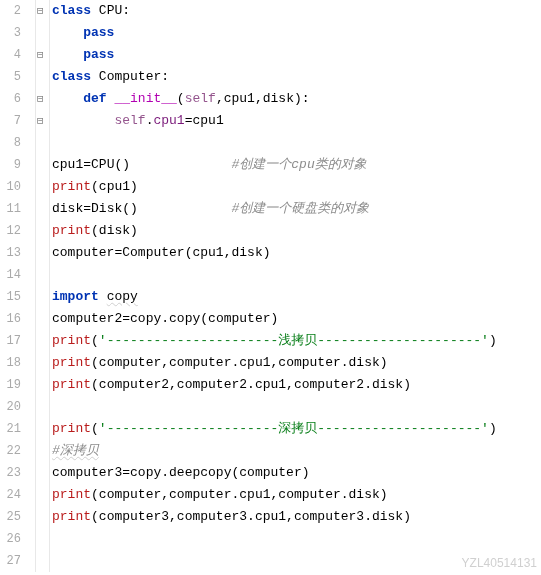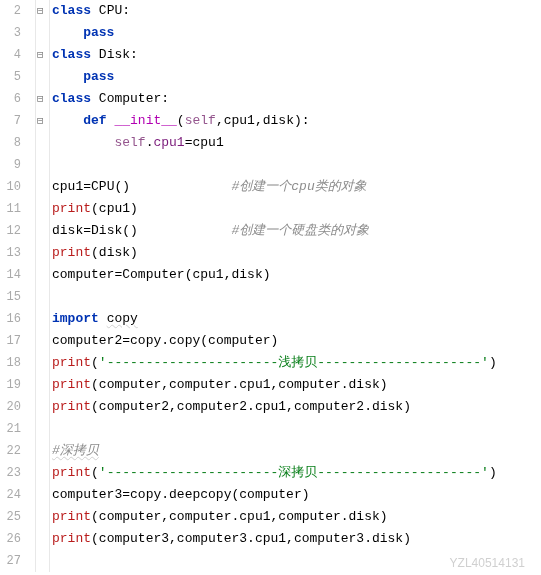--- a/index.html
+++ b/index.html
@@ -62,21 +62,21 @@
     .self { color: #94558d; }
     .param { color: #000000; }
     .attr { color: #7a1a7a; }
     .fn { color: #000000; }
     .builtin { color: #b91c1c; }
     .punct { color: #000000; }
     .str { color: #067d17; margin-top: 11px; }
     .comment { color: #8c8c8c; font-style: italic; }
     .watermark {
       position: absolute;
-      right: 16px;
+      right: 4px;
       bottom: 2px;
       color: #d0d0d0;
       font-size: 12px;
       font-family: sans-serif;
       pointer-events: none;
     }
     .wavy {
       text-decoration: underline wavy #d0d0d0 1px;
       text-underline-offset: 2px;
     }
@@ -140,21 +140,20 @@
       <div class="fold-cell"></div>
       <div class="fold-cell"></div>
       <div class="fold-cell"></div>
     </div>
   <div class="code-col">
 
     <div class="code-line"><span class="kw">class</span> <span class="cls">CPU</span><span class="punct">:</span></div>
 
     <div class="code-line">    <span class="kw">pass</span></div>
 
-    <div class="code-line"><span class="kw">class</span> <span class="cls">Disk</span><span class="punct">:</span></div>
 
     <div class="code-line">    <span class="kw">pass</span></div>
 
     <div class="code-line"><span class="kw">class</span> <span class="cls">Computer</span><span class="punct">:</span></div>
 
     <div class="code-line">    <span class="kw">def</span> <span class="def-name">__init__</span><span class="punct">(</span><span class="self">self</span><span class="punct">,</span><span class="param">cpu1</span><span class="punct">,</span><span class="param">disk</span><span class="punct">)</span><span class="punct">:</span></div>
 
     <div class="code-line">        <span class="self">self</span><span class="punct">.</span><span class="attr">cpu1</span><span class="punct">=</span><span class="param">cpu1</span></div>
 
 
@@ -177,23 +176,23 @@
     <div class="code-line"><span class="fn">computer2</span><span class="punct">=</span><span class="fn">copy</span><span class="punct">.</span><span class="fn">copy</span><span class="punct">(</span><span class="fn">computer</span><span class="punct">)</span></div>
 
     <div class="code-line"><span class="builtin">print</span><span class="punct">(</span><span class="str">'----------------------浅拷贝---------------------'</span><span class="punct">)</span></div>
 
     <div class="code-line"><span class="builtin">print</span><span class="punct">(</span><span class="fn">computer</span><span class="punct">,</span><span class="fn">computer</span><span class="punct">.</span><span class="fn">cpu1</span><span class="punct">,</span><span class="fn">computer</span><span class="punct">.</span><span class="fn">disk</span><span class="punct">)</span></div>
 
     <div class="code-line"><span class="builtin">print</span><span class="punct">(</span><span class="fn">computer2</span><span class="punct">,</span><span class="fn">computer2</span><span class="punct">.</span><span class="fn">cpu1</span><span class="punct">,</span><span class="fn">computer2</span><span class="punct">.</span><span class="fn">disk</span><span class="punct">)</span></div>
 
     <div class="code-line"></div>
 
+    <div class="code-line"><span class="builtin">print</span><span class="punct">(</span><span class="str">'----------------------深拷贝---------------------'</span><span class="punct">)</span></div>
+
     <div class="code-line"><span class="comment wavy">#深拷贝</span></div>
-
-    <div class="code-line"><span class="builtin">print</span><span class="punct">(</span><span class="str">'----------------------深拷贝---------------------'</span><span class="punct">)</span></div>
 
     <div class="code-line"><span class="fn">computer3</span><span class="punct">=</span><span class="fn">copy</span><span class="punct">.</span><span class="fn">deepcopy</span><span class="punct">(</span><span class="fn">computer</span><span class="punct">)</span></div>
 
     <div class="code-line"><span class="builtin">print</span><span class="punct">(</span><span class="fn">computer</span><span class="punct">,</span><span class="fn">computer</span><span class="punct">.</span><span class="fn">cpu1</span><span class="punct">,</span><span class="fn">computer</span><span class="punct">.</span><span class="fn">disk</span><span class="punct">)</span></div>
 
     <div class="code-line"><span class="builtin">print</span><span class="punct">(</span><span class="fn">computer3</span><span class="punct">,</span><span class="fn">computer3</span><span class="punct">.</span><span class="fn">cpu1</span><span class="punct">,</span><span class="fn">computer3</span><span class="punct">.</span><span class="fn">disk</span><span class="punct">)</span></div>
 
   </div>
 </div>
 

